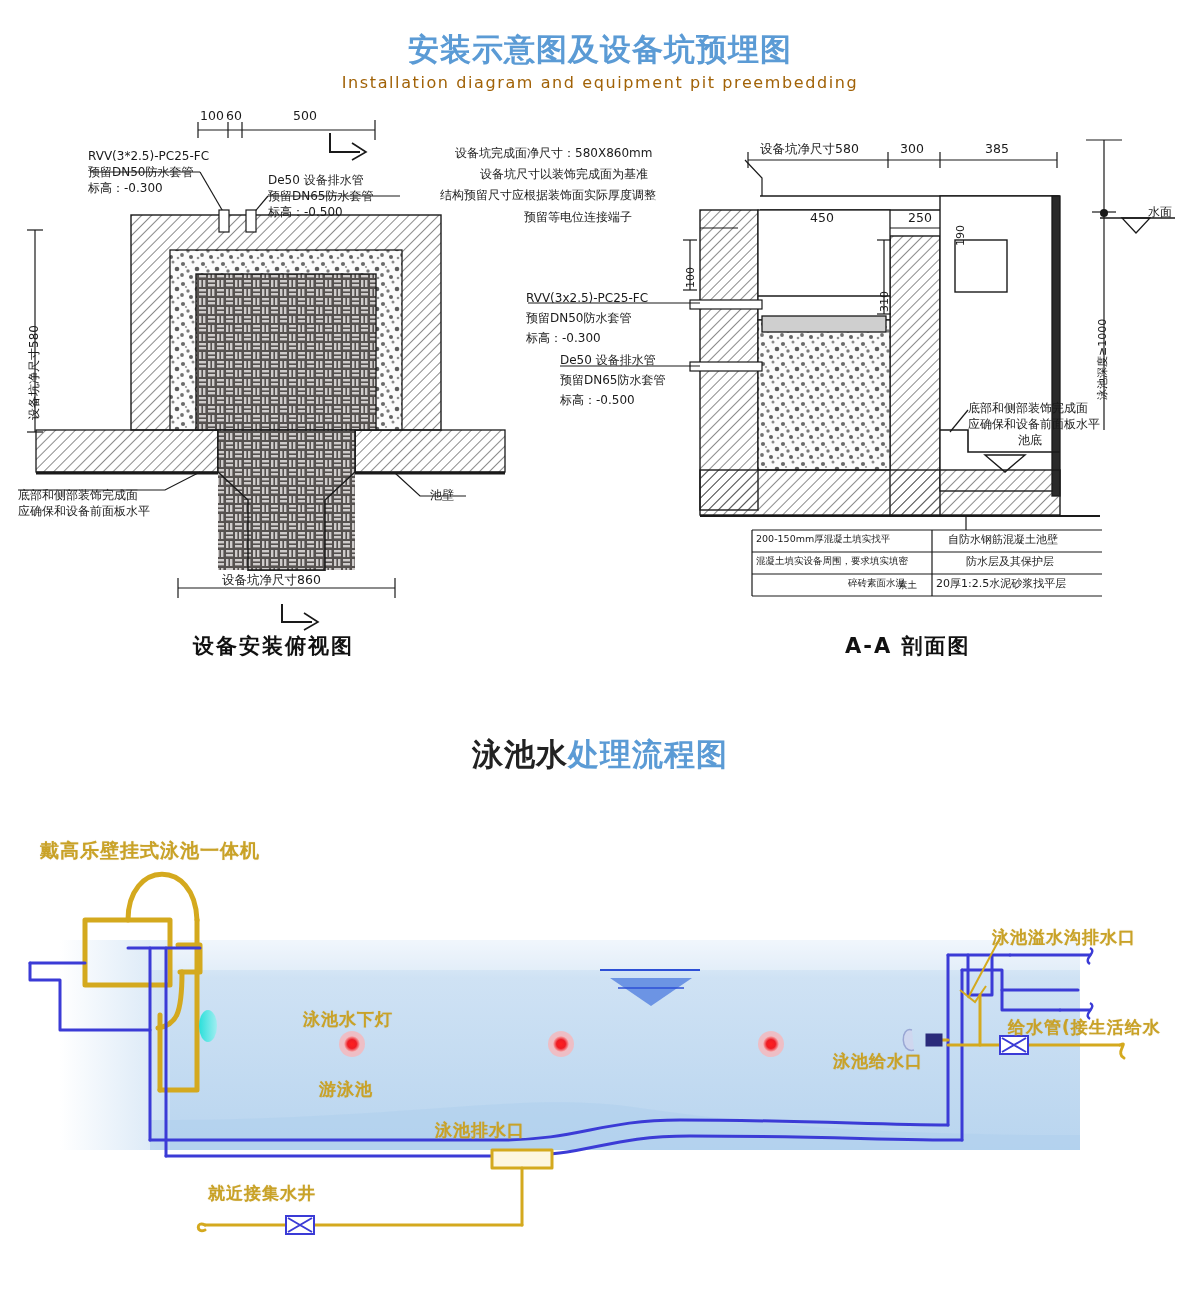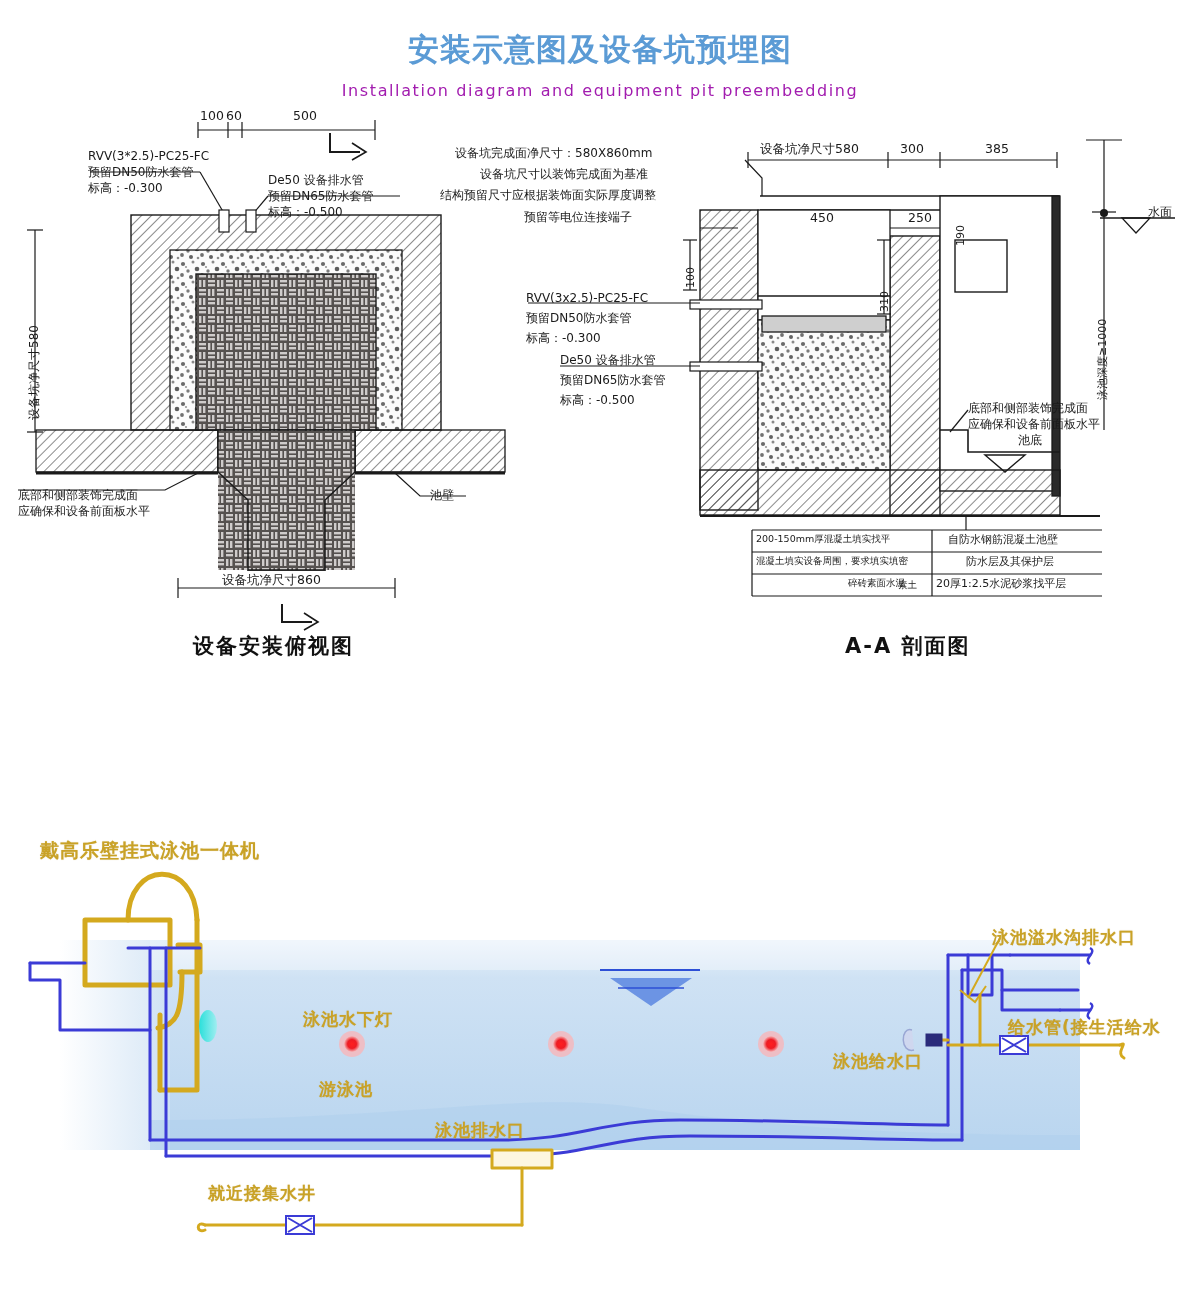--- a/index.html
+++ b/index.html
@@ -20,23 +20,23 @@
   
   .title-block { position: absolute; width: 100%; text-align: center; }
   .title-cn {
     font-size: 31px;
     font-weight: bold;
     letter-spacing: 1px;
     line-height: 1.25;
   }
   .title-en {
     font-size: 16px;
-    color: #a21caf;
+    color: #a16207;
     letter-spacing: 1.6px;
-    margin-top: 12px;
+    margin-top: 4px;
   }
   .t-blue { color: #5b9bd5; }
   .t-black { color: #222; }
 
   
   .lbl {
     position: absolute;
     font-size: 12px;
     color: #1a1a1a;
     white-space: nowrap;
@@ -347,20 +347,21 @@
   <div class="lbl xs" style="left:898px; top:579px;">素土</div>
 
   <div class="lbl sm" style="left:948px; top:533px;">自防水钢筋混凝土池壁</div>
   <div class="lbl sm" style="left:966px; top:555px;">防水层及其保护层</div>
   <div class="lbl sm" style="left:936px; top:577px;">20厚1:2.5水泥砂浆找平层</div>
   <div class="lbl sm" style="left:948px; top:578px;"></div>
 
   <div class="view-title" style="left:845px; top:632px;">A-A 剖面图</div>
 
   <div class="title-block" style="top:735px;">
+    <div class="title-cn"><span class="t-black">泳池水</span><span class="t-blue">处理流程图</span></div>
   </div>
 
   <svg class="layer" width="1200" height="480" style="top:820px;left:0;">
     <defs>
       <linearGradient id="poolWater" x1="0" y1="0" x2="0" y2="1">
         <stop offset="0%" stop-color="#e9f2fb"></stop>
         <stop offset="18%" stop-color="#cfe2f4"></stop>
         <stop offset="100%" stop-color="#b9d5ef"></stop>
       </linearGradient>
       <linearGradient id="leftFade" x1="0" y1="0" x2="1" y2="0">

